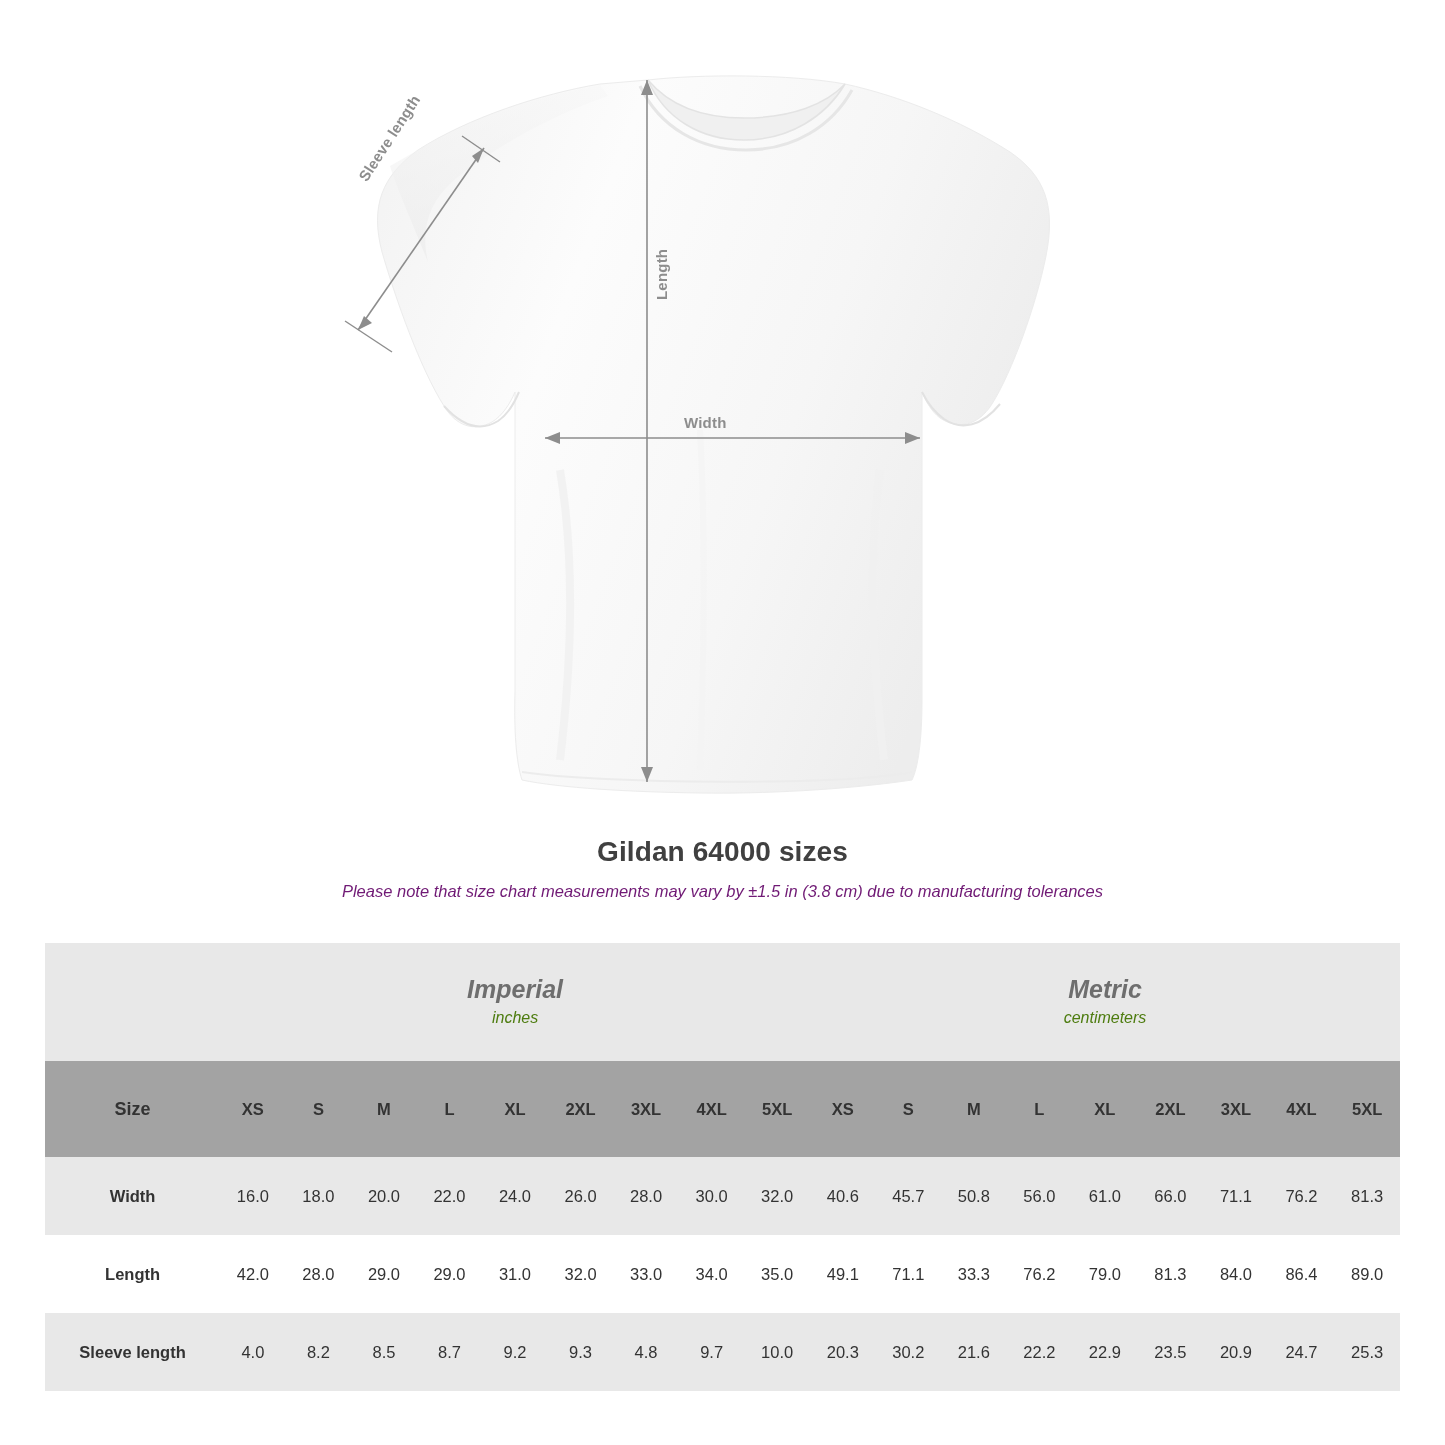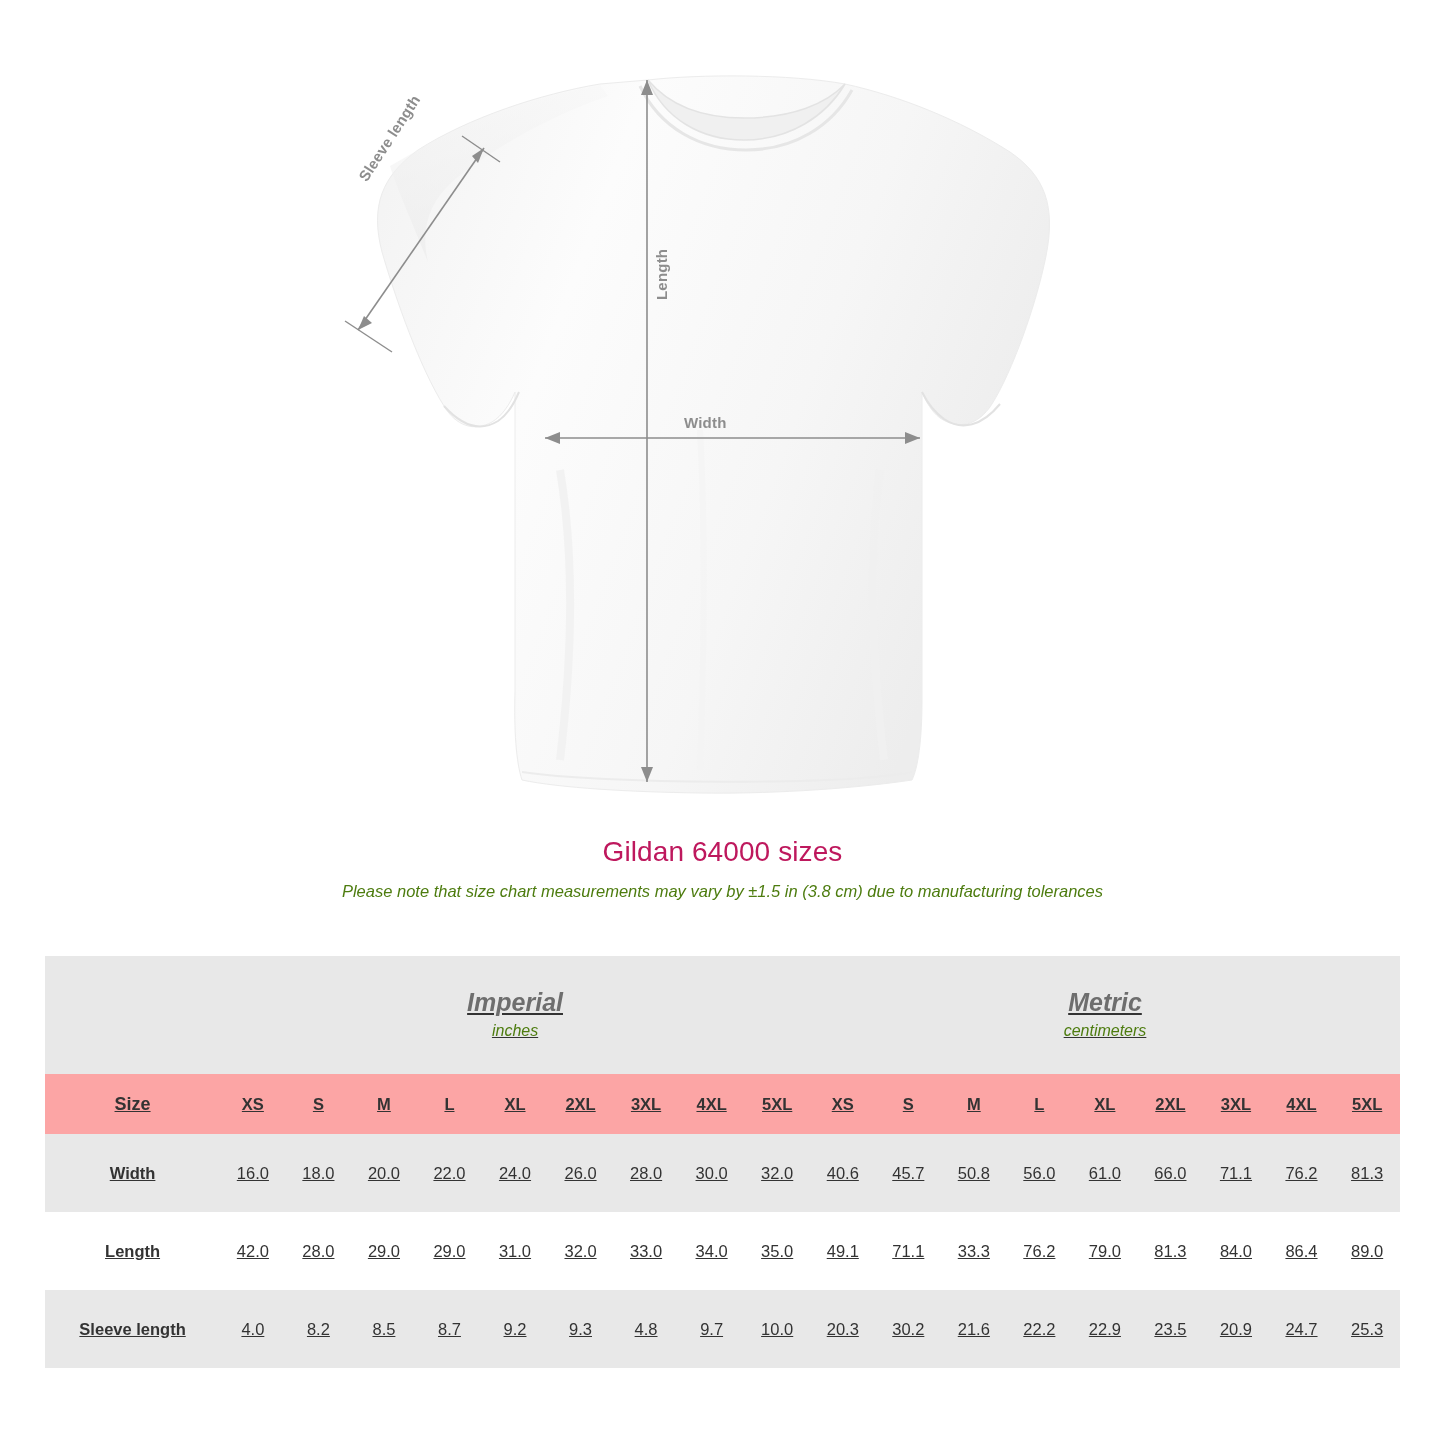--- a/index.html
+++ b/index.html
@@ -56,39 +56,38 @@
     top: 414px;
   }
 
   
   .title-block {
     text-align: center;
     margin-top: 6px;
   }
   .chart-title {
     font-size: 28px;
-    font-weight: normal;
-    color: #be185d;
+    font-weight: bold;
+    color: #404040;
     margin: 0 0 14px 0;
     letter-spacing: 0.1px;
   }
   .chart-note {
     font-size: 16.5px;
     font-style: italic;
-    color: #4d7c0f;
+    color: #701a75;
     margin: 0;
   }
 
   
   .table-wrap {
-    margin-top: 39px;
+    margin-top: 26px;
     padding: 16px 45px;
     box-sizing: border-box;
     width: 1445px;
-    text-decoration: underline;
   }
   table.size-table {
     border-collapse: collapse;
     width: 1355px;
     table-layout: fixed;
   }
   table.size-table td,
   table.size-table th {
     text-align: center;
     vertical-align: middle;
@@ -108,22 +107,22 @@
     color: #6e6e6e;
     line-height: 1.25;
   }
   .unit-sub {
     font-size: 16px;
     font-style: italic;
     color: #4d7c0f;
     line-height: 1.6;
   }
   .row-size td {
-    height: 60px;
-    background: #fca5a5;
+    height: 96px;
+    background: #a3a3a3;
     font-size: 18px;
     font-weight: bold;
     color: #3a3a3a;
   }
   .row-size td.rowhead {
     font-size: 18px;
   }
   .row-band td {
     height: 78px;
   }

